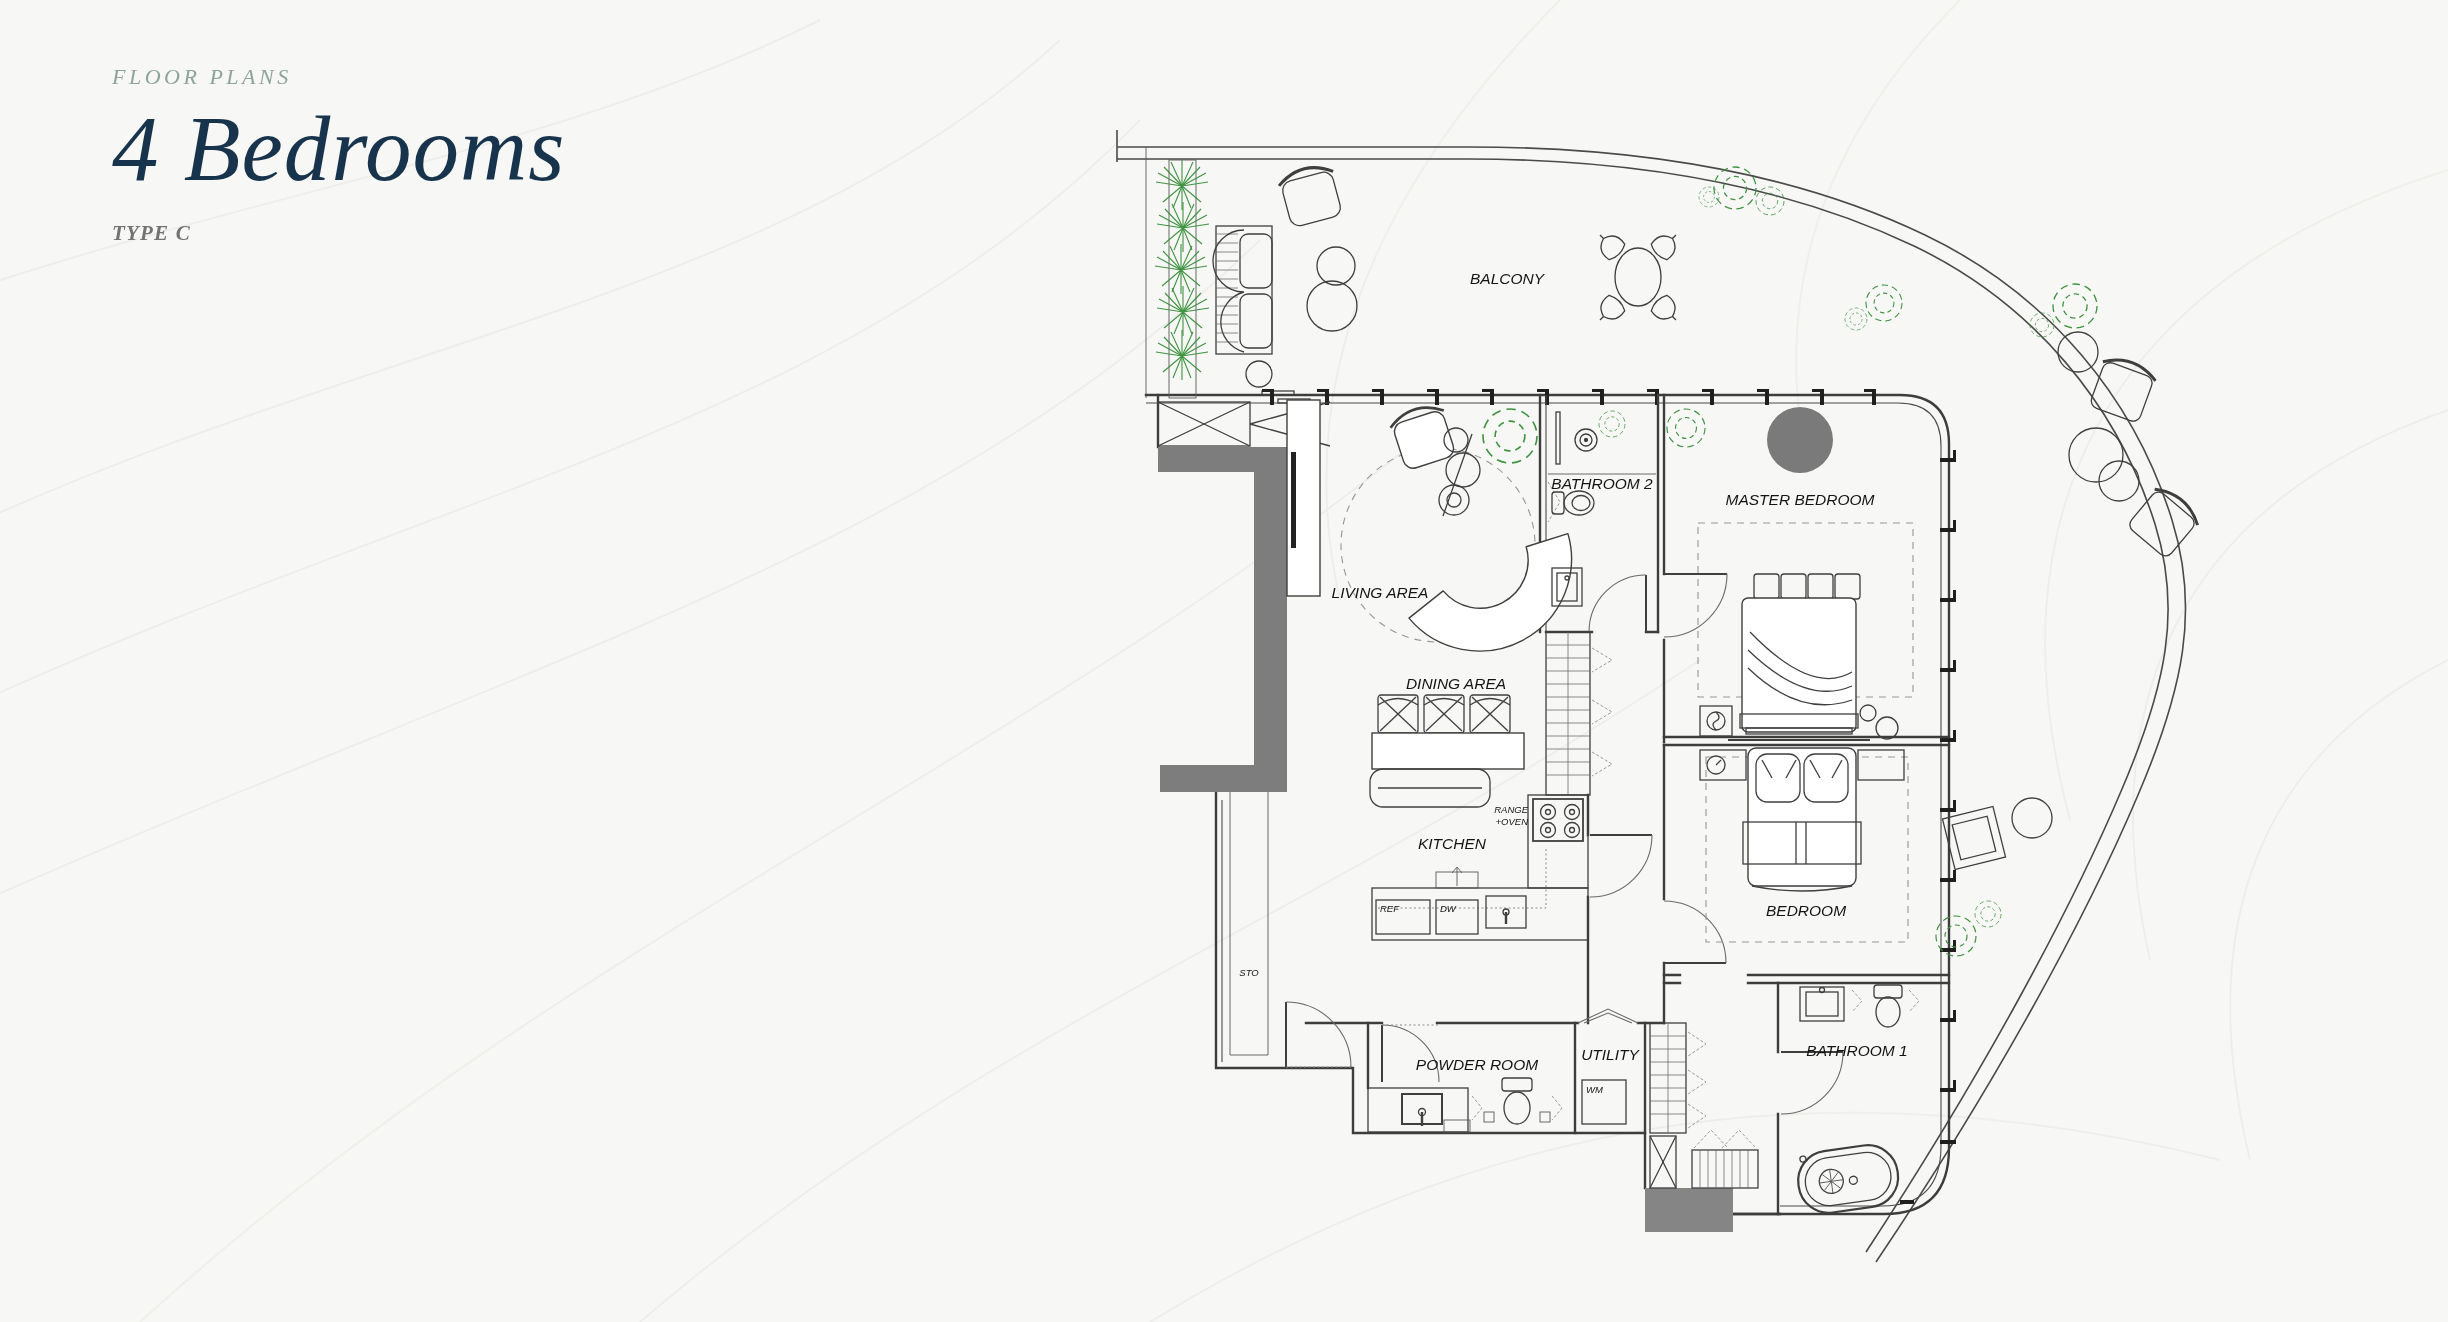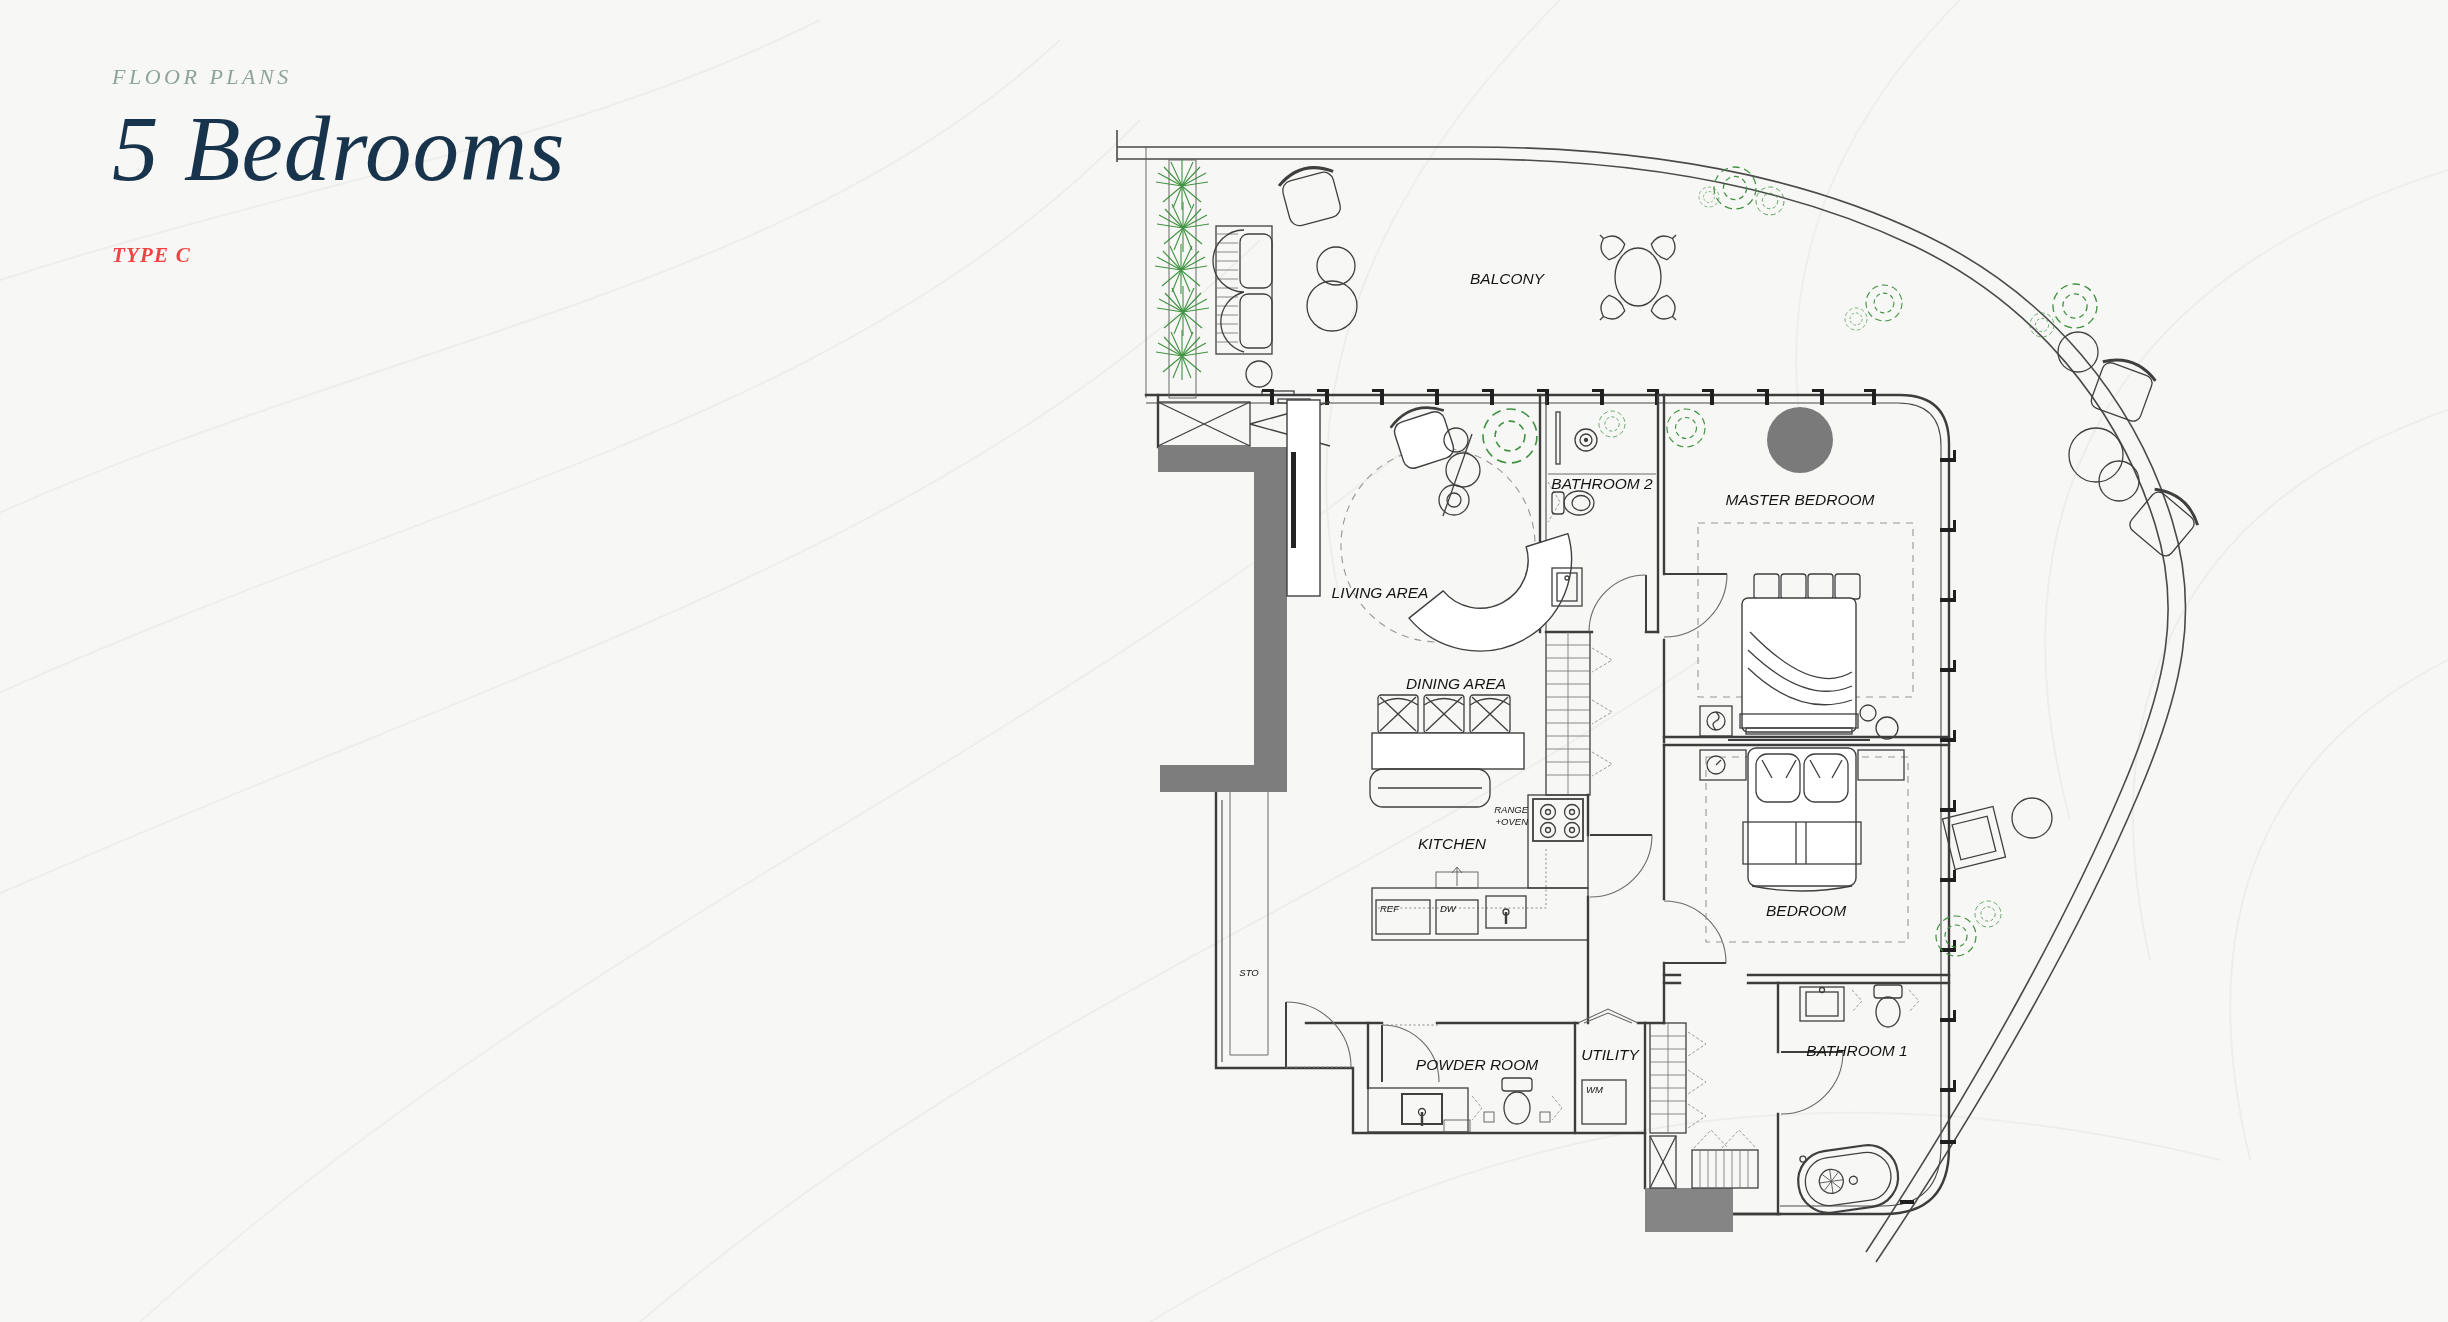--- a/index.html
+++ b/index.html
@@ -12,21 +12,21 @@
   .eyebrow{
     font-family:"Liberation Serif",serif;font-size:22px;letter-spacing:3.5px;
     color:#8da49b;font-weight:400;
   }
   .title{
     font-family:"Liberation Serif",serif;font-size:93px;line-height:1.0;
     color:#18344c;font-weight:400;margin-top:12px;letter-spacing:1px;
   }
   .subtitle{
     font-family:"Liberation Serif",serif;font-size:21px;letter-spacing:1.2px;
-    color:#ef4444;font-weight:600;margin-top:48px;
+    color:#737373;font-weight:600;margin-top:26px;
   }
   .plan{position:absolute;left:1080px;top:70px;}
   
   .w2{stroke:#3d3d3d;stroke-width:2.4;fill:none;stroke-linecap:square;}
   .w1{stroke:#4a4a4a;stroke-width:1.1;fill:none;}
   .fw{stroke:#3f3f3f;stroke-width:1.4;fill:#ffffff;}
   .fn{stroke:#3f3f3f;stroke-width:1.3;fill:none;}
   .thin{stroke:#5a5a5a;stroke-width:0.9;fill:none;}
   .dash{stroke:#979797;stroke-width:1.1;fill:none;stroke-dasharray:7 6;}
   .door{stroke:#6a6a6a;stroke-width:1.1;fill:none;}
@@ -60,21 +60,21 @@
       <path d="M2448,410 C2190,500 2090,690 2150,960"></path>
       <path d="M2448,660 C2270,750 2190,910 2250,1160"></path>
       <path d="M1560,0 C1380,180 1290,380 1340,600"></path>
       <path d="M1960,0 C1840,120 1780,260 1800,420"></path>
       <path d="M-60,300 C260,190 560,150 820,20"></path>
     </g>
   </svg>
 
   <div class="header">
     <div class="eyebrow">FLOOR PLANS</div>
-    <div class="title">5 Bedrooms</div>
+    <div class="title">4 Bedrooms</div>
     <div class="subtitle">TYPE C</div>
   </div>
 
   <svg class="plan" width="1240" height="1250" viewBox="1080 70 1240 1250">
     <defs>
       <g id="fanplant" stroke="#3f9340" stroke-width="1.1">
         <line x1="0" y1="0" x2="0" y2="-26"></line>
           <line x1="0" y1="0" x2="18" y2="-19"></line>
         <line x1="0" y1="0" x2="26" y2="-4"></line>
           <line x1="0" y1="0" x2="19" y2="16"></line>

